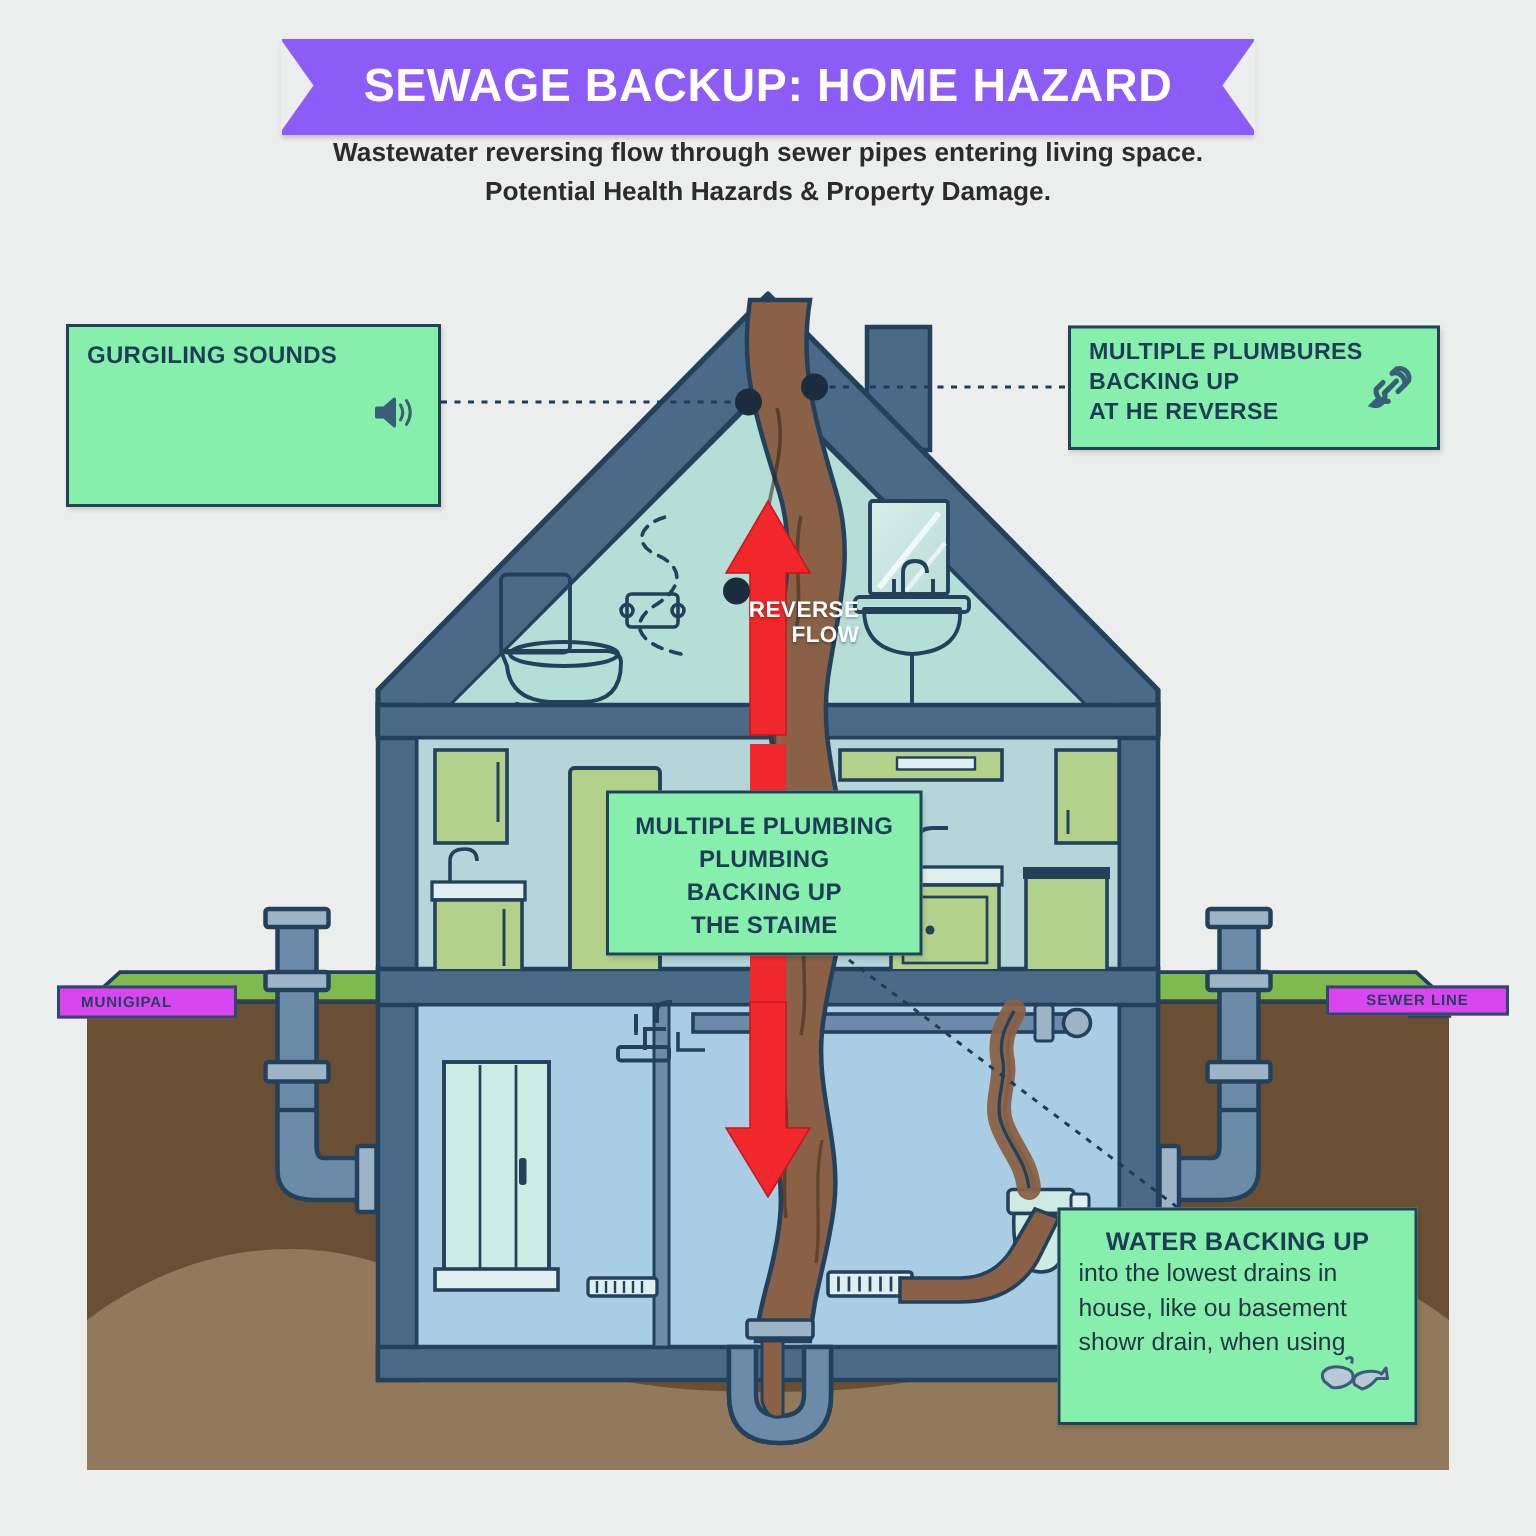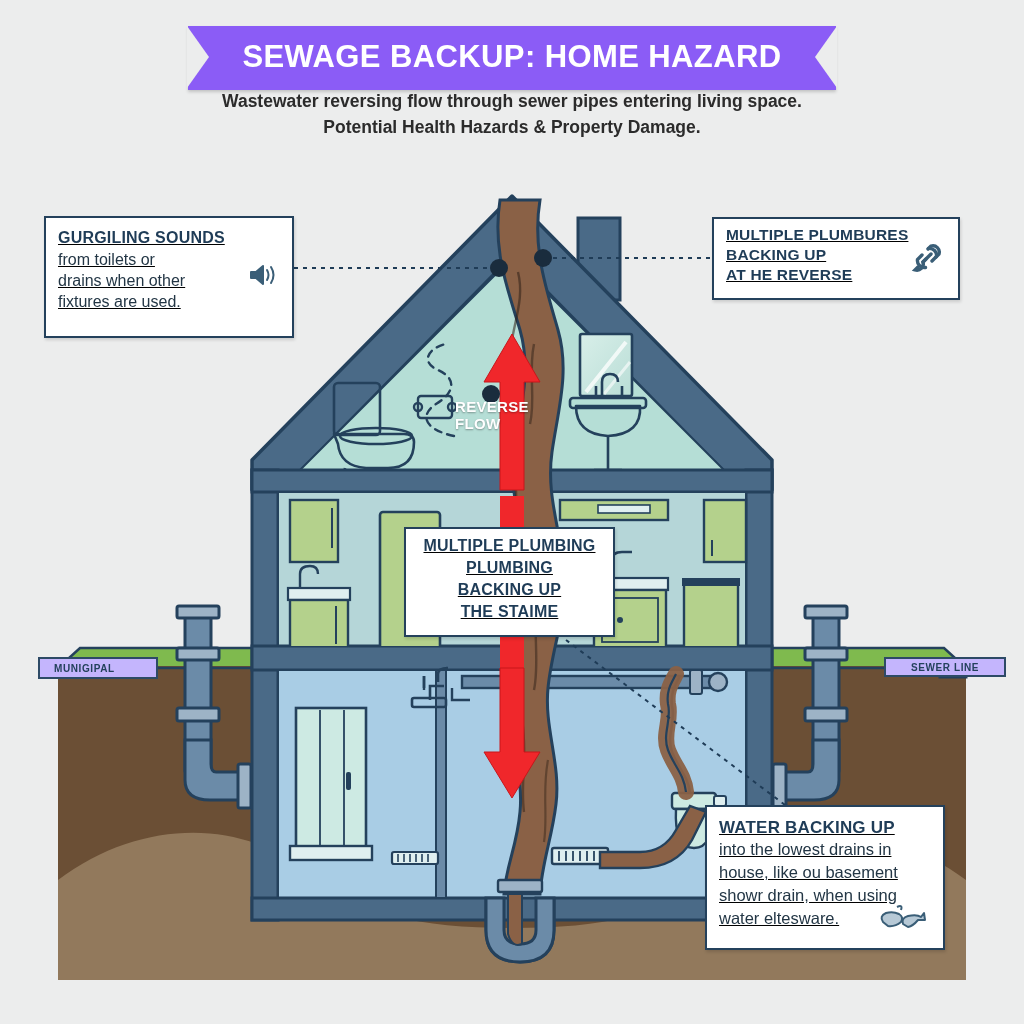--- a/index.html
+++ b/index.html
@@ -39,68 +39,67 @@
   .subtitle{
     position:absolute;left:0;top:88px;width:1024px;
     text-align:center;color:#2b2b2b;
     font-size:17.5px;line-height:26px;font-weight:600;
   }
   .subtitle .l2{font-weight:bold;}
 
   
   .callout{
     position:absolute;
-    background:#ffffff;
+    background:#86efac;
     border:2px solid #24415c;
     box-shadow:1px 2px 3px rgba(0,0,0,.14);
     box-sizing:border-box;
     padding:10px 12px;
-    text-decoration:underline;
   }
   .callout .hd{
     color:#1f3c57;font-weight:bold;font-size:16.5px;line-height:20px;
     letter-spacing:.2px;
   }
   .callout .bd{
     color:#233645;font-size:16px;line-height:21px;
   }
   .callout.c-gurgle{left:44px;top:216px;width:250px;height:122px;}
   .callout.c-gurgle .hd{font-size:16px;}
   .callout.c-gurgle .bd{margin-top:1px;}
   .callout.c-multi{left:712px;top:217px;width:248px;height:83px;padding:6px 12px;}
   .callout.c-multi .hd{font-size:15.5px;line-height:20px;}
   .callout.c-center{
     left:404px;top:527px;width:211px;height:110px;
-    display:flex;align-items:flex-start;justify-content:center;text-align:center;
+    display:flex;align-items:flex-end;justify-content:center;text-align:center;
     padding:6px 8px;
   }
   .callout.c-center .hd{font-size:16px;line-height:22px;}
   .callout.c-water{left:705px;top:805px;width:240px;height:145px;padding:11px 12px;}
-  .callout.c-water .hd{font-size:17px;}
+  .callout.c-water .hd{font-size:17px;text-align:center;}
   .callout.c-water .bd{font-size:16.5px;line-height:23px;}
 
   .ico{position:absolute;color:#3a5e77;}
   .ico.speaker{right:14px;top:44px;}
   .ico.link{right:14px;top:22px;}
   .ico.puddle{right:14px;bottom:12px;}
 
   
   .pipe-label{
     position:absolute;box-sizing:border-box;
-    background:#c4b5fd;border:2px solid #2d4a66;
+    background:#d946ef;border:2px solid #2d4a66;
     color:#24415c;font-size:10px;font-weight:bold;letter-spacing:.6px;
     display:flex;align-items:center;
     padding-left:14px;
   }
   .pipe-label.left{left:38px;top:657px;width:120px;height:22px;}
   .pipe-label.right{left:884px;top:657px;width:122px;height:20px;justify-content:center;padding-left:0;}
 
   .flow-label{
     position:absolute;left:455px;top:398px;width:118px;
-    text-align:left;color:#ffffff;font-weight:bold;font-size:15px;
+    text-align:right;color:#ffffff;font-weight:bold;font-size:15px;
     line-height:17px;letter-spacing:.3px;
     text-shadow:0 1px 2px rgba(0,0,0,.35);
     pointer-events:none;
   }
 </style>
 </head>
 <body>
 
 <div id="stage">
 
@@ -364,25 +363,20 @@
   <div class="banner-wrap">
     <div class="banner">SEWAGE BACKUP: HOME HAZARD</div>
   </div>
   <div class="subtitle">
     <div>Wastewater reversing flow through sewer pipes entering living space.</div>
     <div class="l2">Potential Health Hazards &amp; Property Damage.</div>
   </div>
 
   <div class="callout c-gurgle">
     <div class="hd">GURGILING SOUNDS</div>
-    <div class="bd">
-      <div>from toilets or</div>
-      <div>drains when other</div>
-      <div>fixtures are used.</div>
-    </div>
     <span class="ico speaker">
       <svg width="30" height="26" viewBox="0 0 30 26" fill="none" stroke="#3a5e77" stroke-width="2">
         <path d="M3,10 L8,10 L15,4 L15,22 L8,16 L3,16 Z" fill="#3a5e77" stroke-linejoin="round"></path>
         <path d="M19,8 Q22,13 19,18" stroke-linecap="round"></path>
         <path d="M23,5 Q28,13 23,21" stroke-linecap="round"></path>
       </svg>
     </span>
   </div>
 
   <div class="callout c-multi">
@@ -412,21 +406,20 @@
       <div>THE STAIME</div>
     </div>
   </div>
 
   <div class="callout c-water">
     <div class="hd">WATER BACKING UP</div>
     <div class="bd">
       <div>into the lowest drains in</div>
       <div>house, like ou basement</div>
       <div>showr drain, when using</div>
-      <div>water eltesware.</div>
     </div>
     <span class="ico puddle">
       <svg width="52" height="34" viewBox="0 0 52 34" fill="#b7c9d6" stroke="#3a5e77" stroke-width="2" stroke-linejoin="round">
         <path d="M6,24 Q2,18 9,15 Q16,13 22,16 Q27,19 24,24 Q18,29 11,28 Z"></path>
         <path d="M26,26 Q24,20 31,18 Q40,16 44,19 L47,15 L48,22 L41,22 Q36,28 31,29 Z"></path>
         <path d="M20,9 Q26,6 24,12" fill="none"></path>
       </svg>
     </span>
   </div>
 

